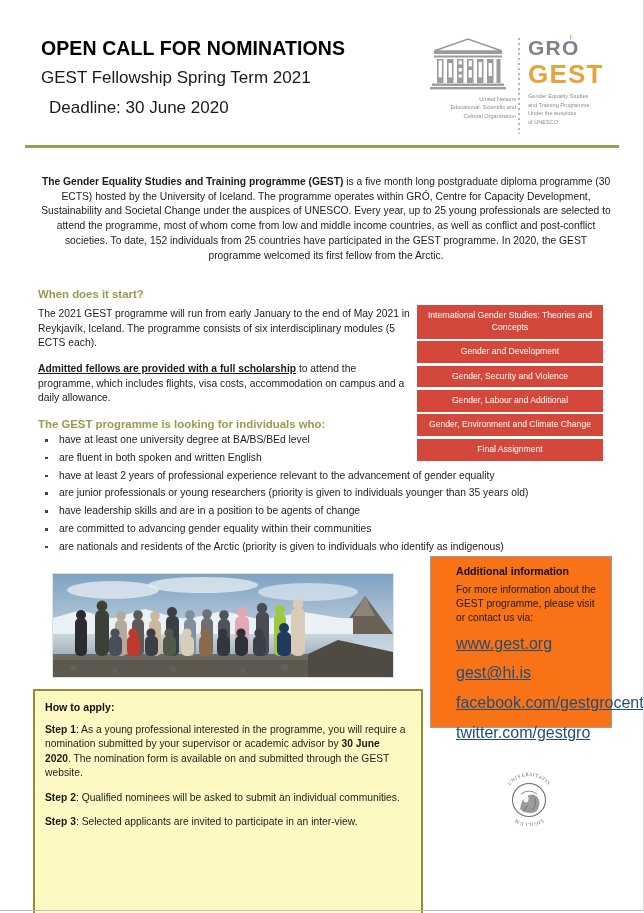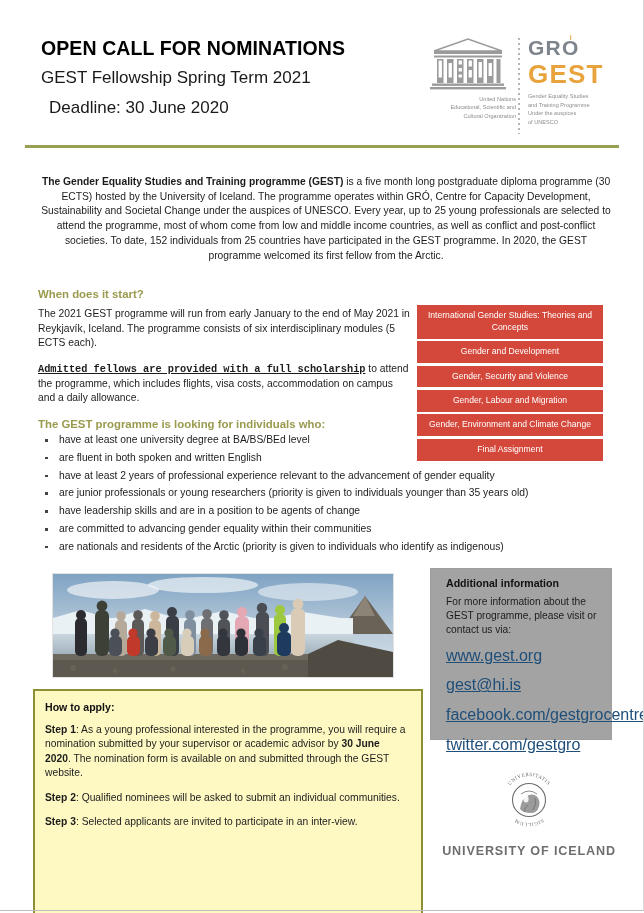--- a/index.html
+++ b/index.html
@@ -183,21 +183,21 @@
     position: absolute;
     left: 38px;
     top: 286px;
     width: 372px;
     font-size: 10.3px;
     line-height: 1.42;
     color: #1c1c1c;
   }
   .col-left p { margin: 0 0 11px 0; }
   .col-left p:last-child { margin-bottom: 0; }
-  .uline { text-decoration: underline; font-weight: bold; font-family: Liberation Mono, monospace; }
+  .uline { text-decoration: underline; font-weight: bold; }
 
   
   .modules {
     position: absolute;
     left: 417px;
     top: 305px;
     width: 186px;
   }
   .module {
     background: #d4483b;
@@ -251,27 +251,27 @@
     box-sizing: border-box;
     overflow: hidden;
     background: #9fb4c4;
   }
   .photo-frame svg { display:block; }
 
   
   .addbox {
     position: absolute;
     left: 430px;
-    top: 568px;
+    top: 556px;
     width: 182px;
     height: 172px;
     border: 1.4px solid #9e9e9e;
     box-sizing: border-box;
-    background: #a3a3a3;
-    padding: 8px 9px 0 15px;
+    background: #f97316;
+    padding: 8px 9px 0 25px;
   }
   .addbox h3 {
     margin: 0 0 6px 0;
     font-size: 10.6px;
     font-weight: bold;
     color: #111111;
   }
   .addbox p {
     margin: 0 0 9px 0;
     font-size: 10.2px;
@@ -410,21 +410,21 @@
   <div class="col-left">
     <div class="sec-heading">When does it start?</div>
     <p>The 2021 GEST programme will run from early January to the end of May 2021 in Reykjavík, Iceland. The programme consists of six interdisciplinary modules (5 ECTS each).</p>
     <p><span class="uline">Admitted fellows are provided with a full scholarship</span><span> to attend the programme, which includes flights, visa costs, accommodation on campus and a daily allowance.</span></p>
   </div>
 
   <div class="modules">
     <div class="module">International Gender Studies: Theories and Concepts</div>
     <div class="module">Gender and Development</div>
     <div class="module">Gender, Security and Violence</div>
-    <div class="module">Gender, Labour and Migration</div>
+    <div class="module">Gender, Labour and Additional</div>
     <div class="module">Gender, Environment and Climate Change</div>
     <div class="module">Final Assignment</div>
   </div>
 
   <div class="looking">
     <div class="sec-heading">The GEST programme is looking for individuals who:</div>
     <ul>
       <li>have at least one university degree at BA/BS/BEd level</li>
       <li>are fluent in both spoken and written English</li>
       <li>have at least 2 years of professional experience relevant to the advancement of gender equality</li>
@@ -611,16 +611,15 @@
         <path d="M27 44 q1-5 4-7"></path>
       </g>
 
       <text font-family="'Liberation Serif', serif" font-size="5.1" fill="#6e6e6e" letter-spacing="0.5">
         <textPath href="#sealArcTop" startOffset="50%" text-anchor="middle">UNIVERSITATIS</textPath>
       </text>
       <text font-family="'Liberation Serif', serif" font-size="5.1" fill="#6e6e6e" letter-spacing="0.5">
         <textPath href="#sealArcBot" startOffset="50%" text-anchor="middle">SIGILLUM</textPath>
       </text>
     </svg>
-    <div class="uoi-name">UNIVERSITY OF ICELAND</div>
   </div>
 
 </div>
 
 </body></html>

